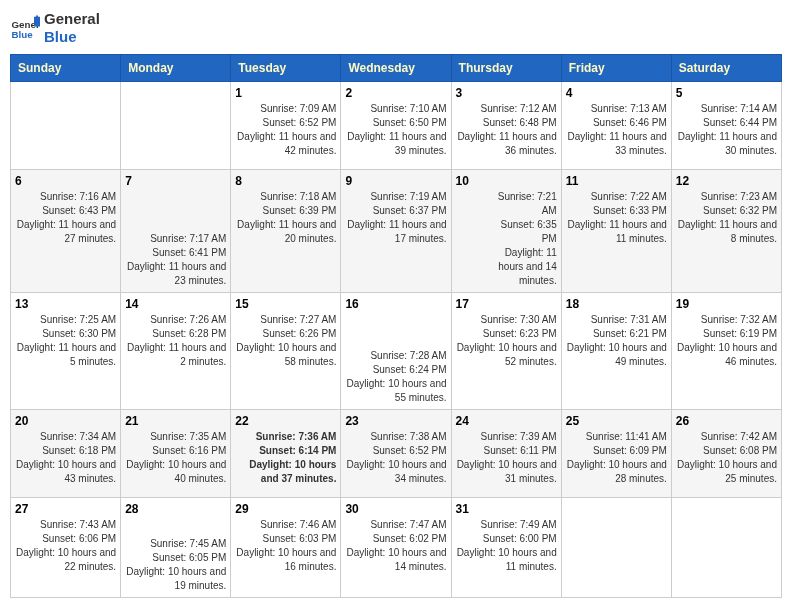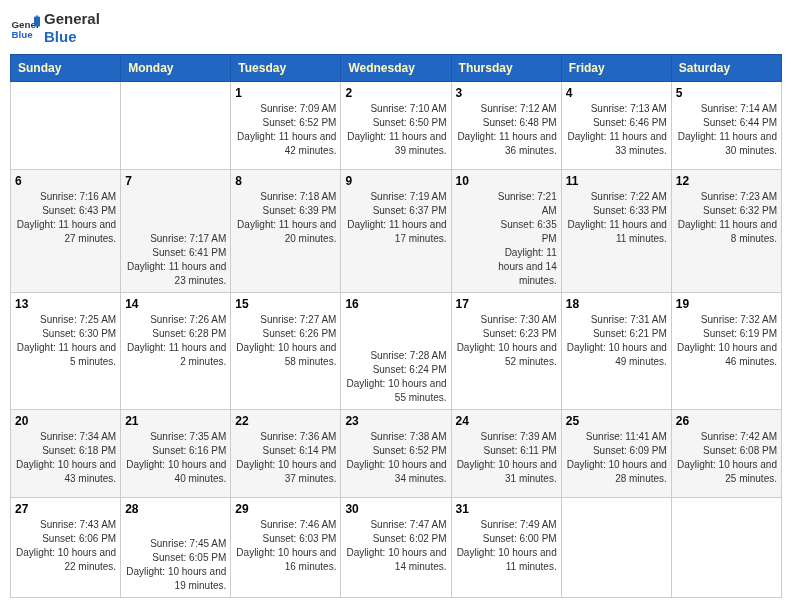--- a/index.html
+++ b/index.html
@@ -243,21 +243,21 @@
 Daylight: 10 hours and 43 minutes.</div>
         </td>
         <td>
           <span class="day-num">21</span>
           <div class="day-info" style="white-space: pre-line;">Sunrise: 7:35 AM
 Sunset: 6:16 PM
 Daylight: 10 hours and 40 minutes.</div>
         </td>
         <td>
           <span class="day-num">22</span>
-          <div class="day-info" style="white-space: pre-line;">Sunrise: 7:36 AM
+          <div class="day-info" style="white-space: pre-line; font-weight: bold;">Sunrise: 7:36 AM
 Sunset: 6:14 PM
 Daylight: 10 hours and 37 minutes.</div>
         </td>
         <td>
           <span class="day-num">23</span>
           <div class="day-info" style="white-space: pre-line;">Sunrise: 7:38 AM
 Sunset: 6:52 PM
 Daylight: 10 hours and 34 minutes.</div>
         </td>
         <td>

